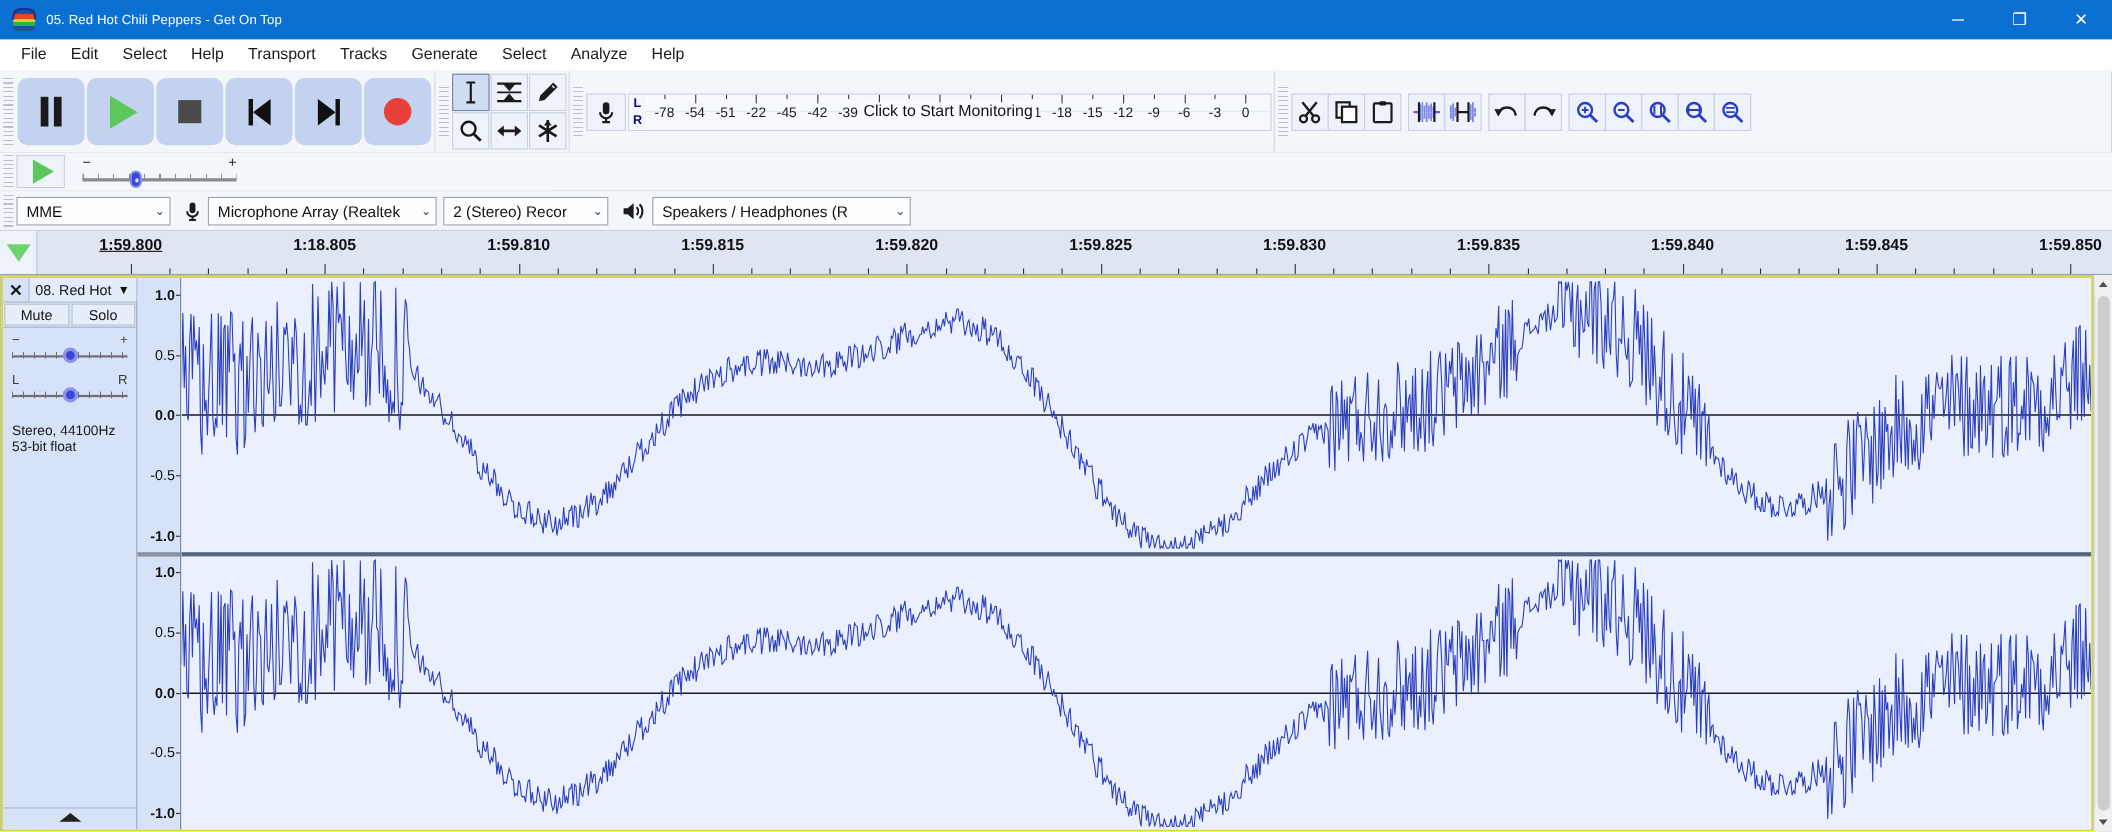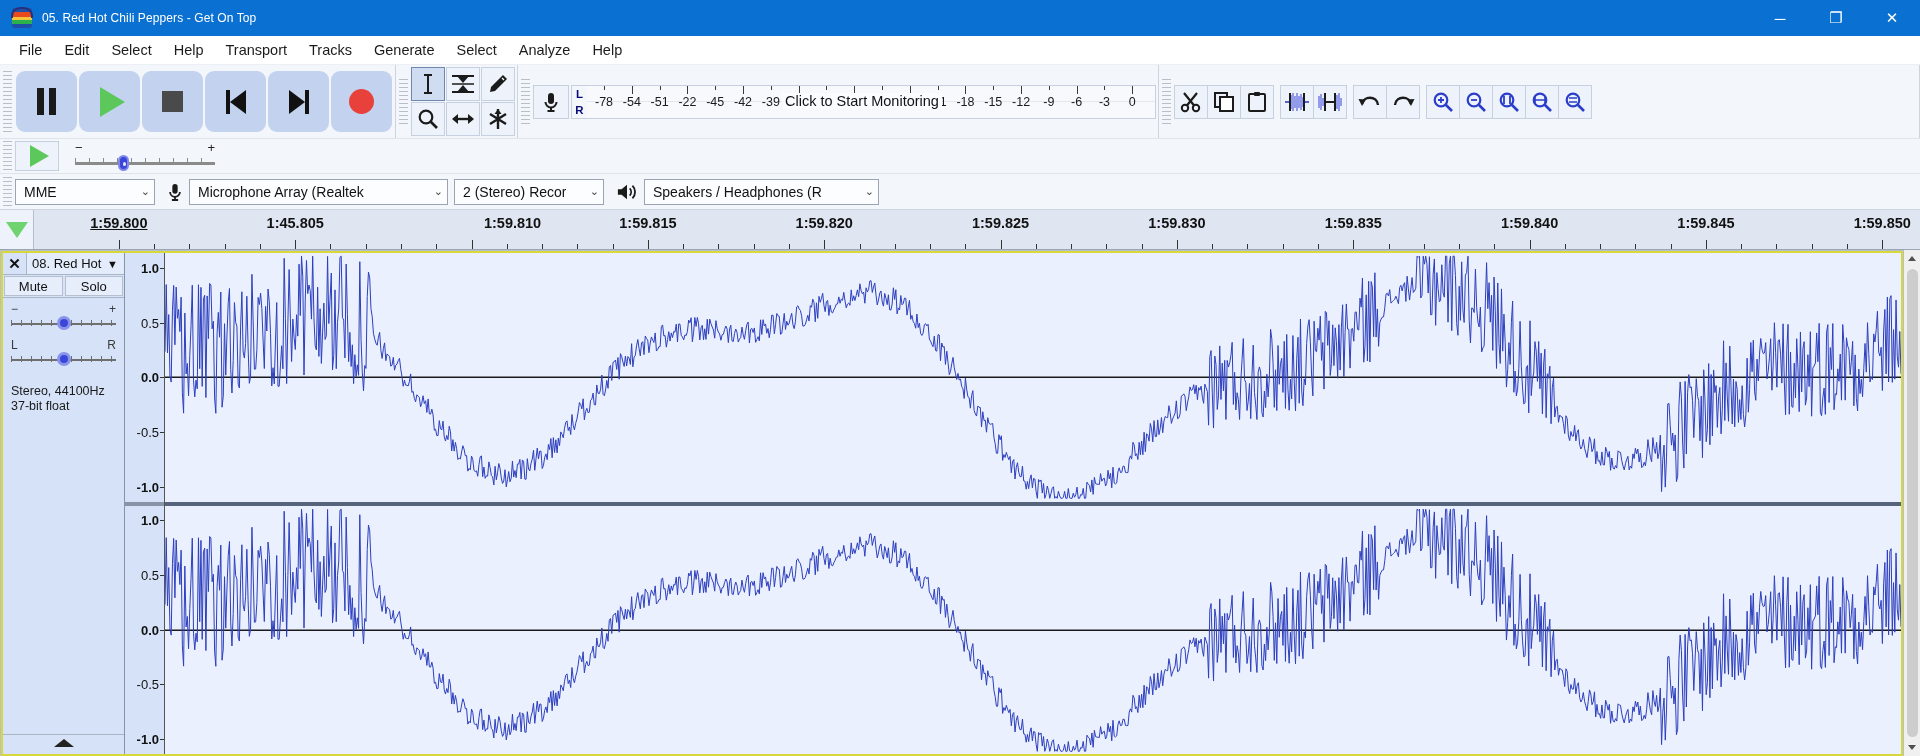--- a/index.html
+++ b/index.html
@@ -501,21 +501,21 @@
     <span>MME</span>
     <span class="caret">⌄</span>
   </div>
   <div class="iconbtn">
     <svg width="16" height="20" viewBox="0 0 18 22">
       <rect x="6" y="2" width="6" height="11" rx="3" fill="#1b1b1b"></rect>
       <path d="M3.5 11 a5.5 5.5 0 0 0 11 0" fill="none" stroke="#1b1b1b" stroke-width="2"></path>
       <path d="M9 16.5 V20 M5.5 20 H12.5" stroke="#1b1b1b" stroke-width="2"></path>
     </svg>
   </div>
-  <div class="combo" style="width:259px">
+  <div class="combo" style="width:208px">
     <span style="overflow:hidden;white-space:nowrap">Microphone Array (Realtek</span>
     <span class="caret">⌄</span>
   </div>
   <div class="combo" style="width:150px">
     <span style="overflow:hidden;white-space:nowrap">2 (Stereo) Recor</span>
     <span class="caret">⌄</span>
   </div>
   <div class="iconbtn" style="width:34px">
     <svg width="22" height="20" viewBox="0 0 24 22">
       <path d="M2 8 H6 L12 3 V19 L6 14 H2 Z" fill="#1b1b1b"></path>
@@ -533,27 +533,27 @@
   <div class="pinbox">
     <div class="pin"></div>
   </div>
   <div class="scale" id="ruler-scale">
       <div class="rlbl" style="left: 4.5%; text-decoration: underline;">1:59.800</div>
       <div class="rtick major" style="left: 4.5%;"></div>
       <div class="rtick minor" style="left: 6.37%;"></div>
       <div class="rtick minor" style="left: 8.24%;"></div>
       <div class="rtick minor" style="left: 10.11%;"></div>
       <div class="rtick minor" style="left: 11.98%;"></div>
-      <div class="rlbl" style="left: 13.85%;">1:45.805</div>
+      <div class="rlbl" style="left: 13.85%;">1:18.805</div>
       <div class="rtick major" style="left: 13.85%;"></div>
       <div class="rtick minor" style="left: 15.72%;"></div>
       <div class="rtick minor" style="left: 17.59%;"></div>
       <div class="rtick minor" style="left: 19.46%;"></div>
       <div class="rtick minor" style="left: 21.33%;"></div>
-      <div class="rlbl" style="left: 23.2%; margin-left: 41px;">1:59.810</div>
+      <div class="rlbl" style="left: 23.2%;">1:59.810</div>
       <div class="rtick major" style="left: 23.2%;"></div>
       <div class="rtick minor" style="left: 25.07%;"></div>
       <div class="rtick minor" style="left: 26.94%;"></div>
       <div class="rtick minor" style="left: 28.81%;"></div>
       <div class="rtick minor" style="left: 30.68%;"></div>
       <div class="rlbl" style="left: 32.55%;">1:59.815</div>
       <div class="rtick major" style="left: 32.55%;"></div>
       <div class="rtick minor" style="left: 34.42%;"></div>
       <div class="rtick minor" style="left: 36.29%;"></div>
       <div class="rtick minor" style="left: 38.16%;"></div>
@@ -633,21 +633,21 @@
           </div>
           <div class="st">
             <div class="ticks"></div>
               <div class="rail"></div>
             <div class="th"></div>
           </div>
         </div>
       </div>
       <div class="tcp-info">
         <div>Stereo, 44100Hz</div>
-        <div>37-bit float</div>
+        <div>53-bit float</div>
       </div>
       <div class="tcp-spacer"></div>
       <div class="tcp-resize">
         <div class="arr"></div>
       </div>
     </div>
 
     <div class="vruler">
       <div class="vr-half top" id="vr-top">
           <div class="vr-lbl bold" style="top: 6%;">1.0</div>

